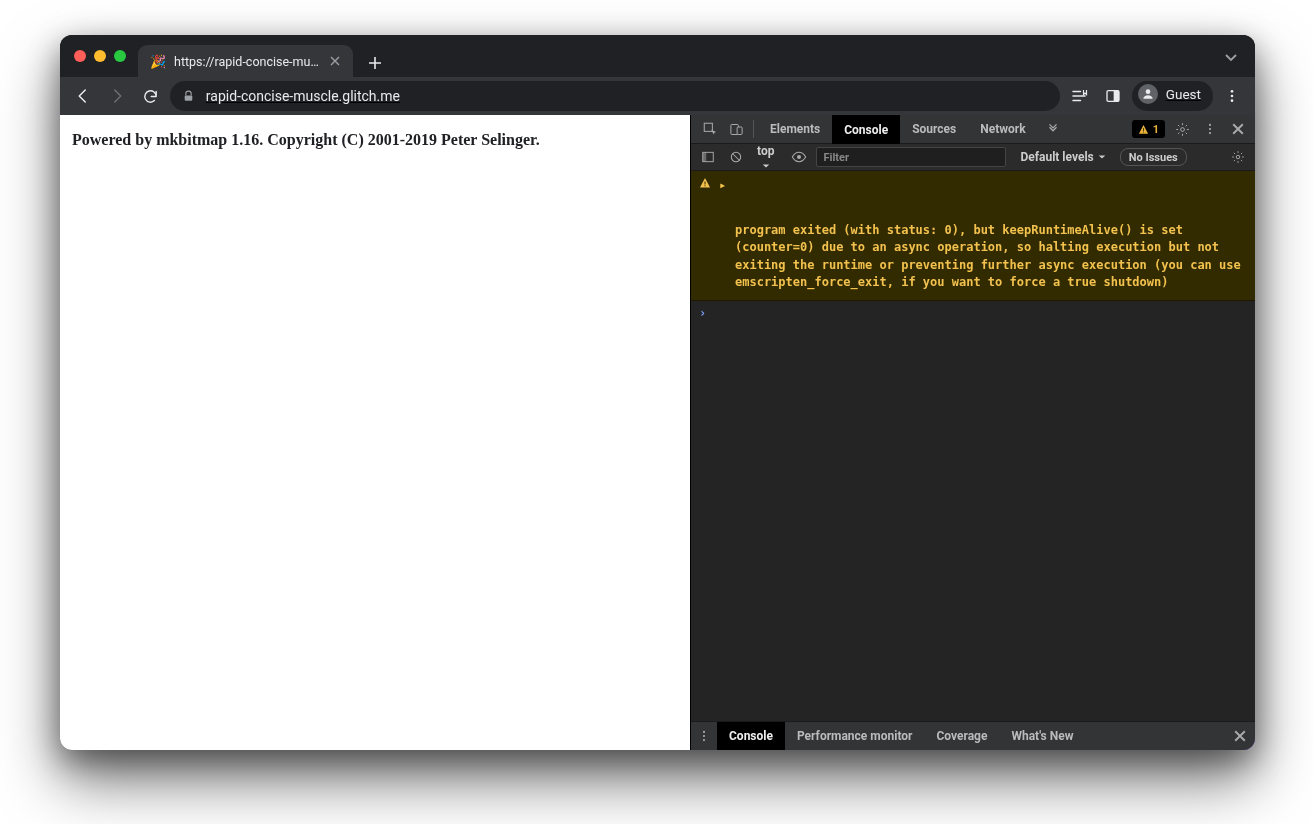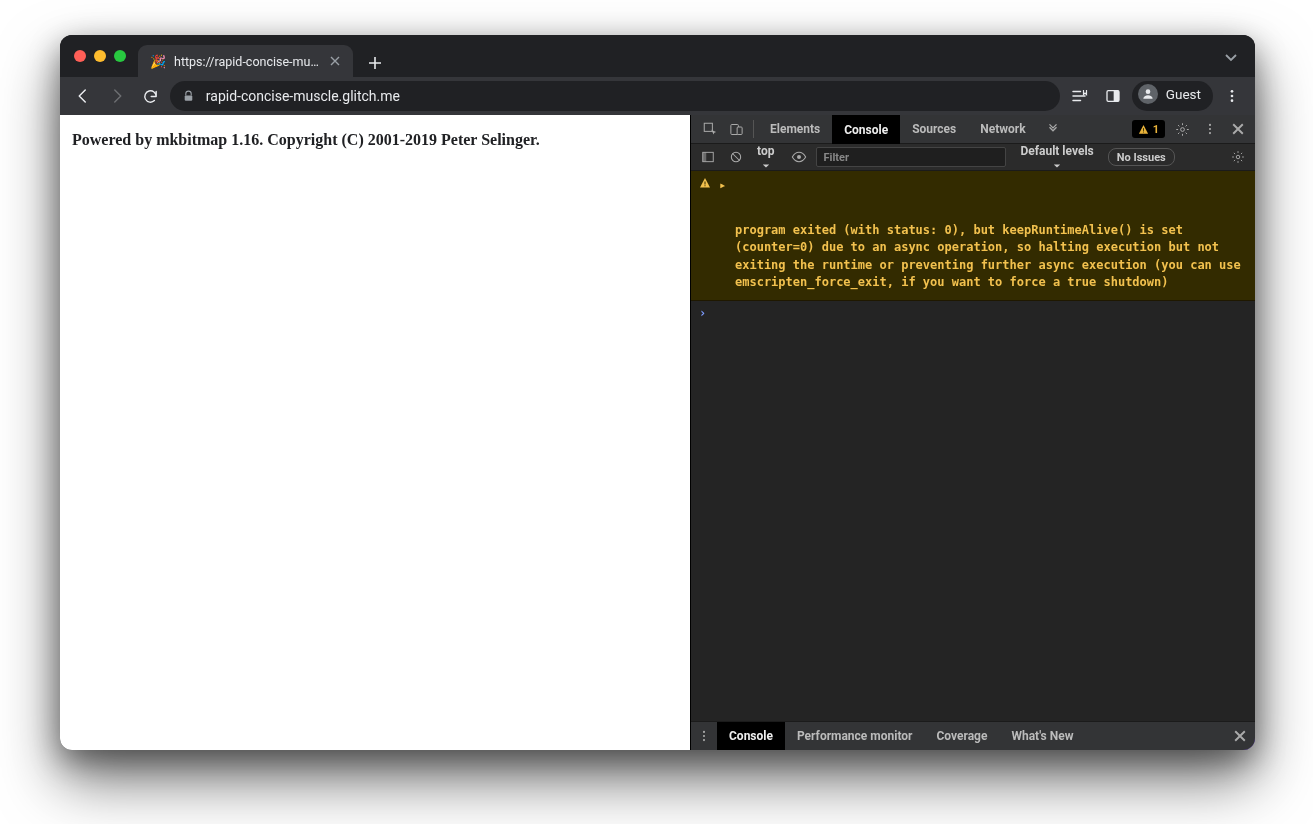--- a/index.html
+++ b/index.html
@@ -23,21 +23,21 @@
     max-width: 220px;
   }
   .tab .fav { width: 16px; height: 16px; display:flex; align-items:center; justify-content:center; font-size:13px;}
   .tab .title { white-space: nowrap; overflow: hidden; text-overflow: ellipsis; max-width: 145px; }
   .tab .close { width:16px; height:16px; color:#9aa0a6; display:flex;align-items:center;justify-content:center; border-radius:50%; }
   .newtab { width: 28px; height: 28px; margin-left: 8px; display:flex; align-items:center; justify-content:center; color:#e8eaed; border-radius:50%; }
   .spacer { flex: 1; }
   .chevdown { color:#9aa0a6; width:28px;height:28px; display:flex;align-items:center;justify-content:center; margin-bottom:6px; }
 
   
-  .toolbar { height: 38px; background: #35363a; display:flex; align-items:center; padding: 0 8px; gap: 4px; }
+  .toolbar { height: 38px; background: #35363a; display:flex; align-items:center; padding: 0 8px; gap: 4px; text-decoration: underline; }
   .tbtn { width: 30px; height: 30px; display:flex; align-items:center; justify-content:center; color:#e8eaed; border-radius:50%;}
   .tbtn.disabled { color:#6b6d70; }
   .omnibox { flex:0 0 auto; width: 890px; height:30px; background:#202124; border-radius:15px; display:flex; align-items:center; padding:0 12px; gap:10px; color:#e8eaed; font-size:14px; }
   .omnibox .lock { color:#9aa0a6; width:14px;}
   .right-tools { margin-left:auto; display:flex; align-items:center; gap:4px; }
   .guest-chip { display:flex; align-items:center; gap:8px; background:#202124; color:#e8eaed; height:30px; padding: 0 12px 4px 6px; border-radius:15px; font-size:13.5px; }
   .avatar { width:20px;height:20px;border-radius:50%; background:#5f6368; display:flex;align-items:center;justify-content:center; color:#e8eaed;}
 
   
   .content { position:absolute; top:80px; left:0; right:0; bottom:0; display:flex;font-weight:bold; }
@@ -52,21 +52,21 @@
   .dt-tab.active { background:#000; color:#eee; border-top:2px solid #000;}
   .more { color:#aaa; padding:0 8px;}
   .dt-right { margin-left:auto; display:flex; align-items:center; gap:6px; padding-right:6px;}
   .warnchip { height:18px; background:#000; border-radius:3px; display:flex;align-items:center;gap:4px; padding:0 6px; color:#e8b23a; font-size:11px;}
   .gear, .kebab, .xicon { width:22px;height:22px; display:flex;align-items:center;justify-content:center; color:#aaa;}
 
   .dt-sub { height:27px; background:#2b2b2b; border-bottom:1px solid #1b1b1b; display:flex;align-items:center; padding:0 6px; gap:6px;}
   .dt-sub .play, .dt-sub .nope, .dt-sub .eye { width:22px;height:22px; display:flex;align-items:center;justify-content:center; color:#aaa;}
   .ctx { color:#ccc; padding:0 8px 0 4px; display:flex;align-items:center;gap:4px;flex-direction:column;}
   .filter { flex:0 0 190px; height:20px; background:#1f1f1f; border:1px solid #444; border-radius:2px; color:#888; padding:8px 6px; font-size:11px; display:flex;align-items:center;}
-  .levels { color:#ccc; padding:0 8px; display:flex;align-items:center;gap:4px;flex-direction:column;}
+  .levels { color:#ccc; padding:0 8px; display:flex;align-items:center;gap:4px;}
   .noissues { height:18px; padding:0 8px; border:1px solid #555; border-radius:8px; color:#ccc; display:flex;align-items:center; font-size:11px;}
 
   .console { flex:1; background:#242424; overflow:auto; font-family: Menlo, Consolas, Monaco, monospace; font-size:12px; line-height:1.45;}
   .msg.warn { background:#332b00; color:#f2c14e; padding:6px 8px 8px 8px; border-bottom:1px solid #1f1800; display:flex; gap:6px;}
   .msg.warn .wicon { color:#f2c14e; width:14px; flex:0 0 14px; text-align:center;}
   .msg.warn .expand { color:#f2c14e; width:10px; flex:0 0 10px;}
   .msg.warn .body { flex:1; white-space:pre-wrap;margin-top:45px;}
   .msg.warn .src { color:#b9a76a; text-decoration:underline; white-space:nowrap; padding-left:8px;}
   .prompt { padding:4px 8px; color:#7d9cff;}
 

